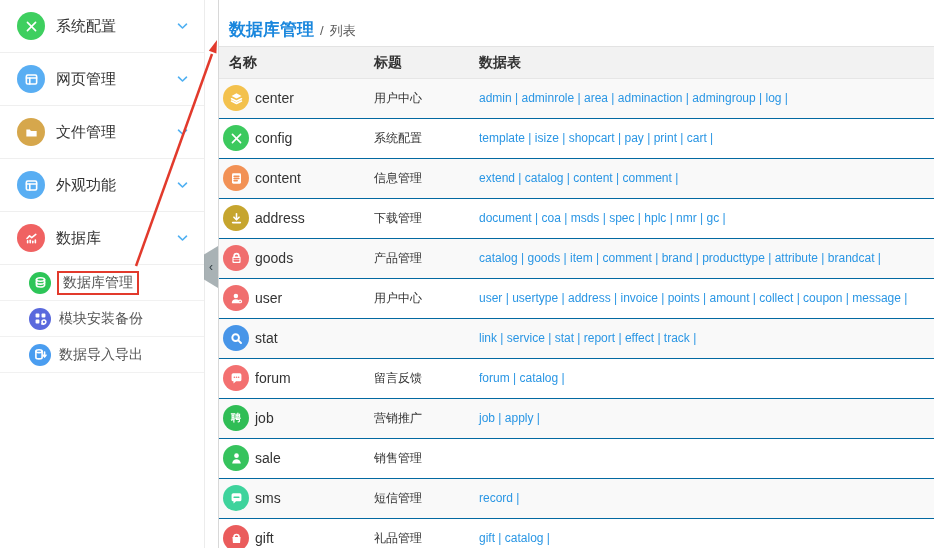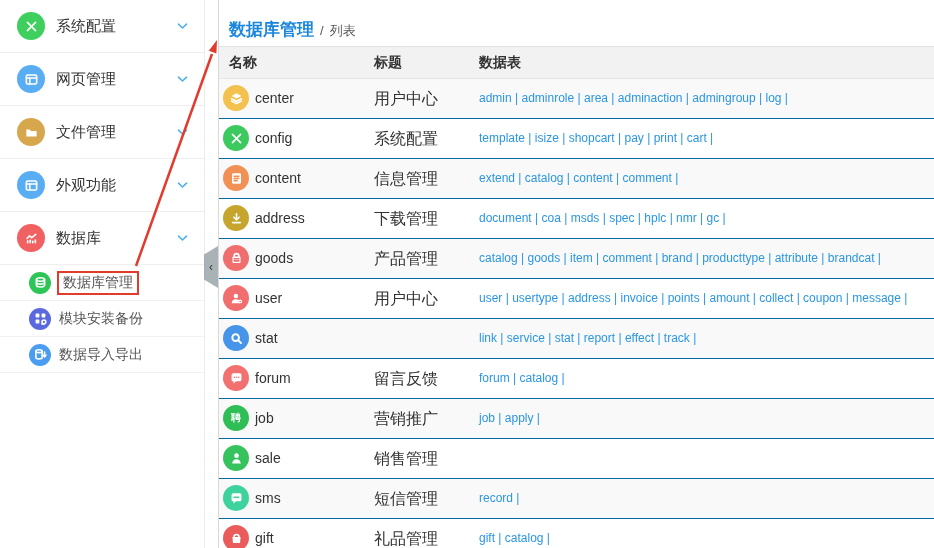--- a/index.html
+++ b/index.html
@@ -26,21 +26,21 @@
   .page-header-inner{display:flex;align-items:baseline;margin-top:18px;}
   .title{color:#1a87dd;font-size:17px;font-weight:bold;}
   .crumb{color:#595959;font-size:13px;margin-left:6px;}
   .thead{position:relative;height:31px;background:#f2f2f2;border-top:1px solid #e3e3e3;border-bottom:1px solid #e6e6e6;font-size:14px;font-weight:bold;color:#333;}
   .thead span{position:absolute;top:0;line-height:31px;}
   .c1{left:10px}.c2{left:155px}.c3{left:260px}
   .trow{position:relative;height:39px;border-bottom:1px solid #0369a1;background:#fff;}
   .trow.odd{background:#f9f9f9;}
   .row-icon{position:absolute;left:4px;top:6px;width:26px;height:26px;}
   .row-name{position:absolute;left:36px;line-height:39px;font-size:14px;color:#333;}
-  .row-title{position:absolute;left:155px;line-height:39px;font-size:16px;color:#333;text-align:center;}
+  .row-title{position:absolute;left:155px;line-height:39px;font-size:12px;color:#333;text-align:center;}
   .row-tables{position:absolute;left:260px;line-height:39px;font-size:12px;white-space:nowrap;}
   .tbl-link{text-decoration:none;cursor:pointer;}
   
   .arrow-overlay{position:absolute;left:0;top:0;width:934px;height:548px;pointer-events:none;z-index:10;}
 </style>
 </head>
 <body>
 
 <aside class="sidebar">
   <div id="side-main">

